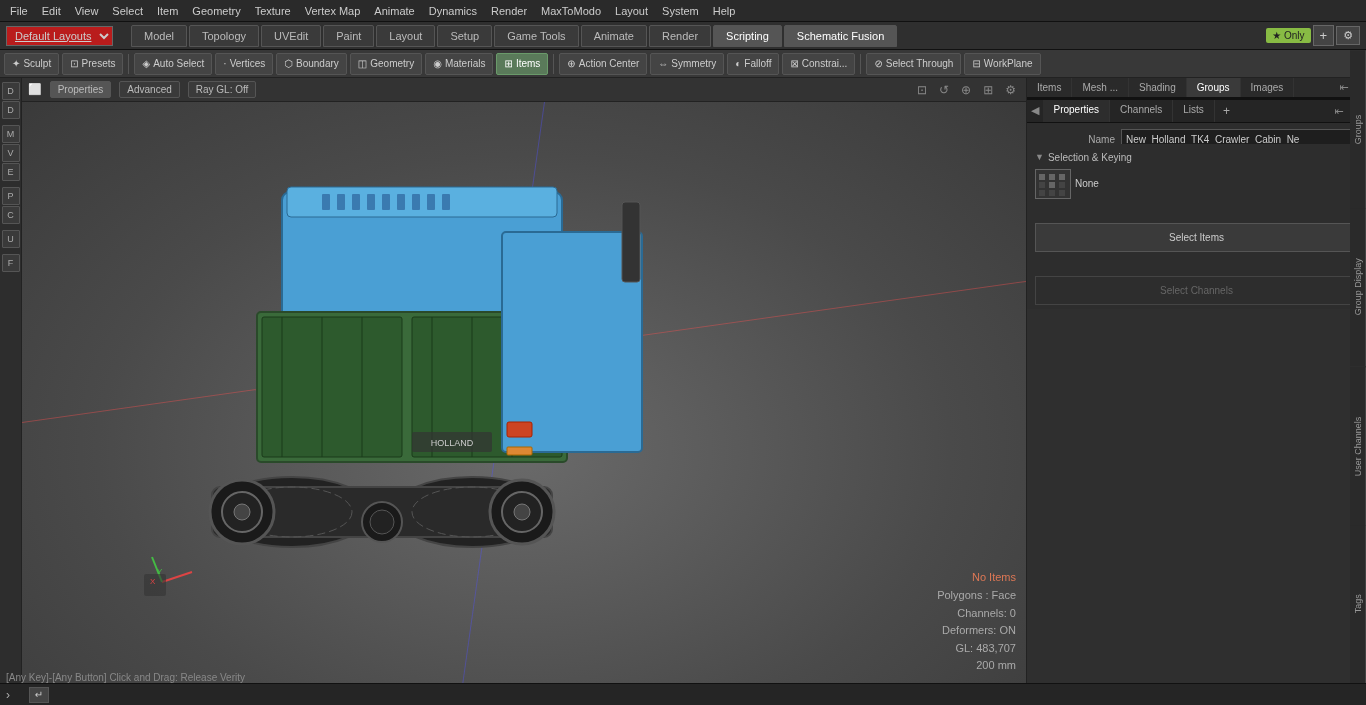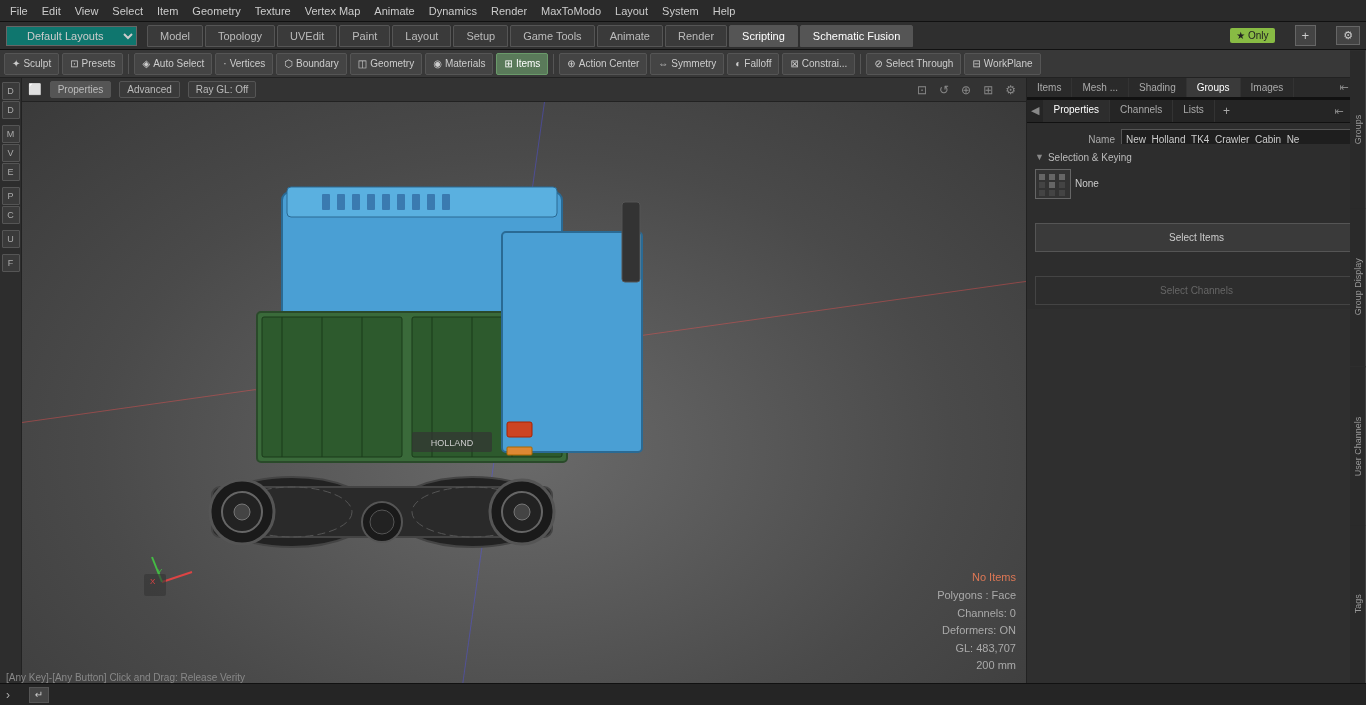--- a/index.html
+++ b/index.html
@@ -4,25 +4,25 @@
   <style>
     * { box-sizing: border-box; margin: 0; padding: 0; }
     body { width: 1366px; height: 705px; overflow: hidden; background: #3a3a3a; font-family: Arial, sans-serif; font-size: 11px; color: #ccc; }
 
     
     #top-menu { display: flex; align-items: center; height: 22px; background: #2a2a2a; border-bottom: 1px solid #111; padding: 0 4px; gap: 2px; }
     .menu-item { padding: 2px 6px; color: #ccc; cursor: pointer; font-size: 11px; }
 
     
     #layout-bar { display: flex; align-items: center; height: 28px; background: #2f2f2f; border-bottom: 1px solid #111; }
-    #layout-dropdown { background: #0f766e; color: #ccc; border: 1px solid #666; padding: 2px 16px; font-size: 11px; margin-left: 6px; cursor: pointer; }
-    .layout-tabs { display: flex; gap: 2px; margin-left: 10px; }
+    #layout-dropdown { background: #b91c1c; color: #ccc; border: 1px solid #666; padding: 2px 4px; font-size: 11px; margin-left: 6px; cursor: pointer; text-decoration: underline; }
+    .layout-tabs { display: flex; gap: 2px; margin-left: 18px; }
     .layout-tab { padding: 4px 12px; background: #3a3a3a; color: #bbb; border: 1px solid #555; font-size: 11px; cursor: pointer; border-radius: 2px 2px 0 0; }
     .layout-tab.active { background: #555; color: #fff; }
-    #layout-bar-right { margin-left: auto; display: flex; align-items: center; gap: 20px; padding-right: 6px; }
+    #layout-bar-right { margin-left: auto; display: flex; align-items: center; gap: 2px; padding-right: 6px; }
     .star-badge { background: #8b4; color: #222; padding: 2px 6px; font-size: 10px; border-radius: 2px; }
     .plus-btn { background: #444; color: #ccc; border: 1px solid #666; padding: 2px 6px; cursor: pointer; font-size: 13px; }
     .settings-btn { background: #444; color: #ccc; border: 1px solid #666; padding: 2px 6px; cursor: pointer; font-size: 11px; }
 
     
     #tools-bar { display: flex; align-items: center; height: 28px; background: #383838; border-bottom: 1px solid #222; padding: 0 4px; gap: 3px; }
     .tool-btn { display: flex; align-items: center; gap: 3px; padding: 2px 7px; background: #444; border: 1px solid #555; color: #ccc; font-size: 10px; cursor: pointer; border-radius: 2px; height: 22px; }
     .tool-btn.active { background: #5a7a5a; border-color: #6a9a6a; color: #fff; }
     .tool-sep { width: 1px; height: 20px; background: #555; margin: 0 2px; }
 

